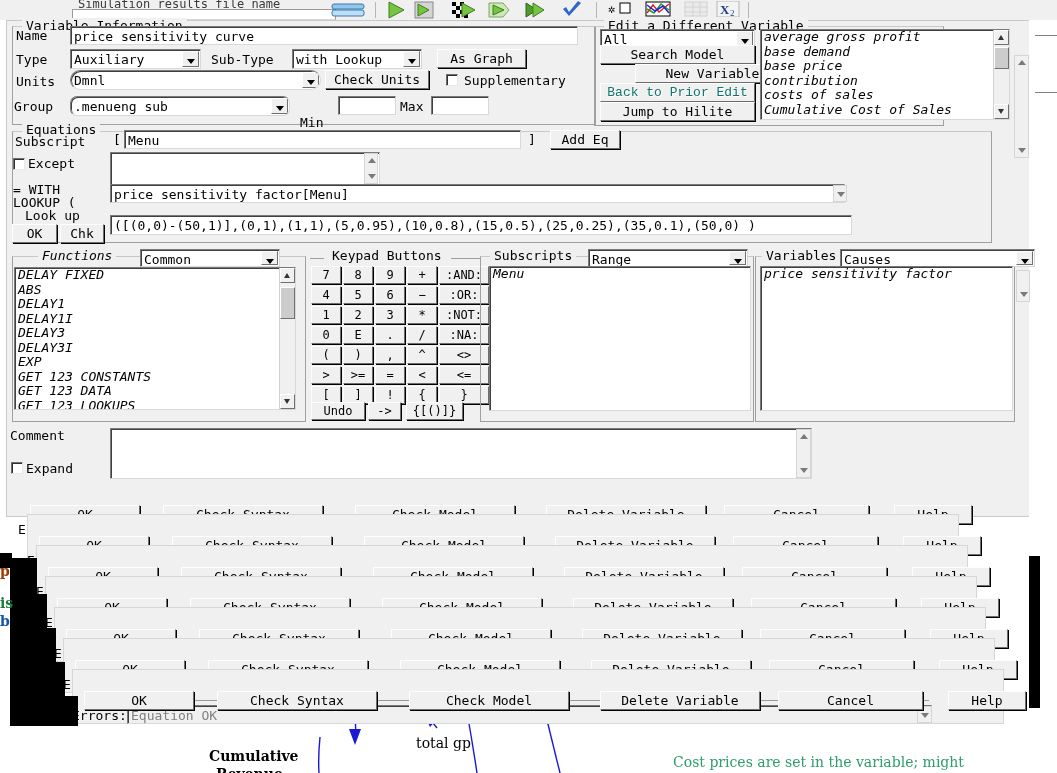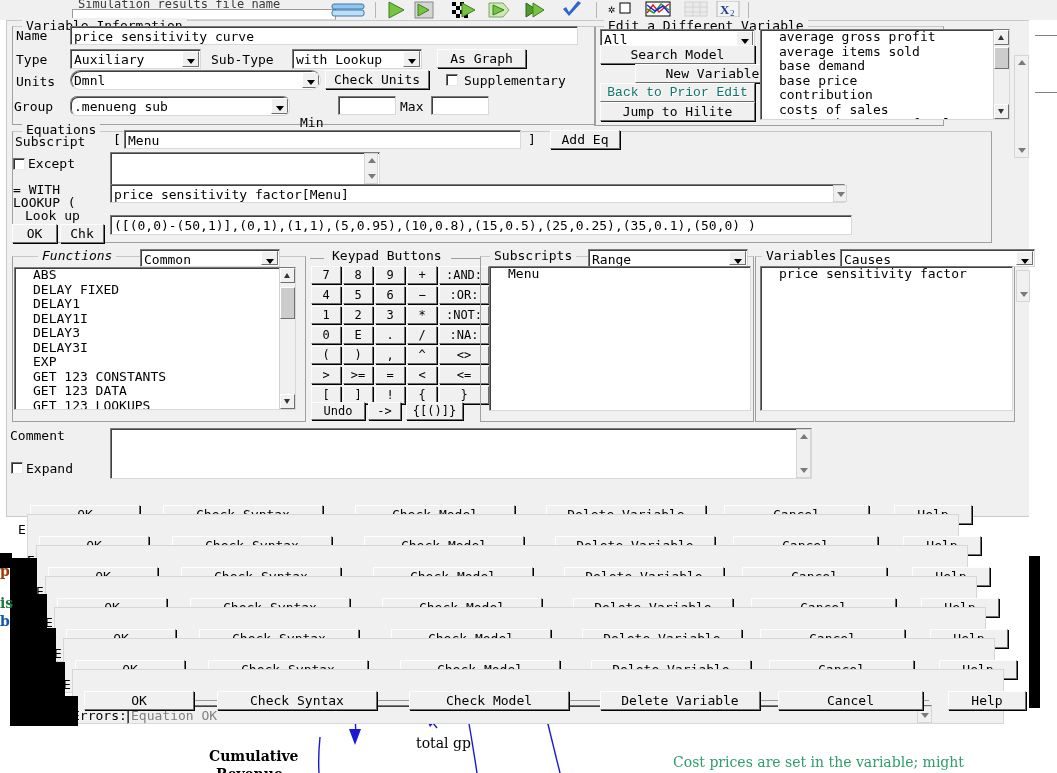--- a/index.html
+++ b/index.html
@@ -68,21 +68,21 @@
     border:1px solid #6d6d6d;border-right-color:#e8e8e8;border-bottom-color:#e8e8e8;
     box-shadow:inset 1px 1px 0 #303030;box-sizing:border-box;
   }
   .listbox{
     position:absolute;background:#fff;
     border:1px solid #7a7a7a;border-right-color:#d8d8d8;border-bottom-color:#d8d8d8;
     box-shadow:inset 1px 1px 0 #404040;
     overflow:hidden;box-sizing:border-box;
     font-family:"DejaVu Sans Mono","Liberation Mono",monospace;font-size:13px;
   }
-  .listbox .li{padding:0 18px;line-height:14.5px;white-space:nowrap;}
+  .listbox .li{padding:0 3px;line-height:14.5px;white-space:nowrap;font-style:italic;}
   .sb{
     position:absolute;width:15px;background:#f0f0f0;top:0;bottom:0;right:0;
     border-left:1px solid #d0d0d0;
   }
   .sb .ar{
     position:absolute;left:0;right:0;height:15px;background:#f0f0f0;
     border:1px solid #fff;border-right-color:#707070;border-bottom-color:#707070;
     box-sizing:border-box;
   }
   .sb .ar.up{top:0;}
@@ -279,21 +279,20 @@
   <span class="arrow"></span>
 </div>
 <div class="btn" style="left:600px;top:45px;width:155px;height:19px;">Search Model</div>
 <div class="btn" style="left:635px;top:64px;width:155px;height:19px;">New Variable</div>
 <div class="btn dis" style="left:600px;top:83px;width:155px;height:19px;">Back to Prior Edit</div>
 <div class="btn" style="left:600px;top:102px;width:155px;height:19px;">Jump to Hilite</div>
 
 <div class="listbox" style="left:760px;top:29px;width:250px;height:91px;">
   <div id="var-list" style="position:absolute;left:0;top:0;right:16px;top:0;">
       <div class="li">average gross profit</div>
-      <div class="li">average items sold</div>
       <div class="li">base demand</div>
       <div class="li">base price</div>
       <div class="li">contribution</div>
       <div class="li">costs of sales</div>
       <div class="li">Cumulative Cost of Sales</div>
     </div>
   <div class="sb">
     <div class="ar up"></div>
     <div class="thumb" style="top:17px;height:22px;"></div>
     <div class="ar dn"></div>
@@ -340,22 +339,22 @@
 <div class="btn" style="left:60px;top:224px;width:44px;height:19px;">Chk</div>
 
 <div class="grp" style="left:12px;top:256px;width:292px;height:164px;"></div>
 <div class="grp-title" style="left:38px;top:248px;font-style:italic;">Functions</div>
 <div class="combo" style="left:140px;top:249px;width:140px;height:18px;">
   <span>Common</span>
   <span class="arrow"></span>
 </div>
 <div class="listbox" style="left:14px;top:267px;width:282px;height:143px;">
   <div id="fn-list" style="position:absolute;left:0;top:0;right:16px;">
+      <div class="li">DELAY FIXED</div>
       <div class="li">ABS</div>
-      <div class="li">DELAY FIXED</div>
       <div class="li">DELAY1</div>
       <div class="li">DELAY1I</div>
       <div class="li">DELAY3</div>
       <div class="li">DELAY3I</div>
       <div class="li">EXP</div>
       <div class="li">GET 123 CONSTANTS</div>
       <div class="li">GET 123 DATA</div>
       <div class="li">GET 123 LOOKUPS</div>
     </div>
   <div class="sb">

